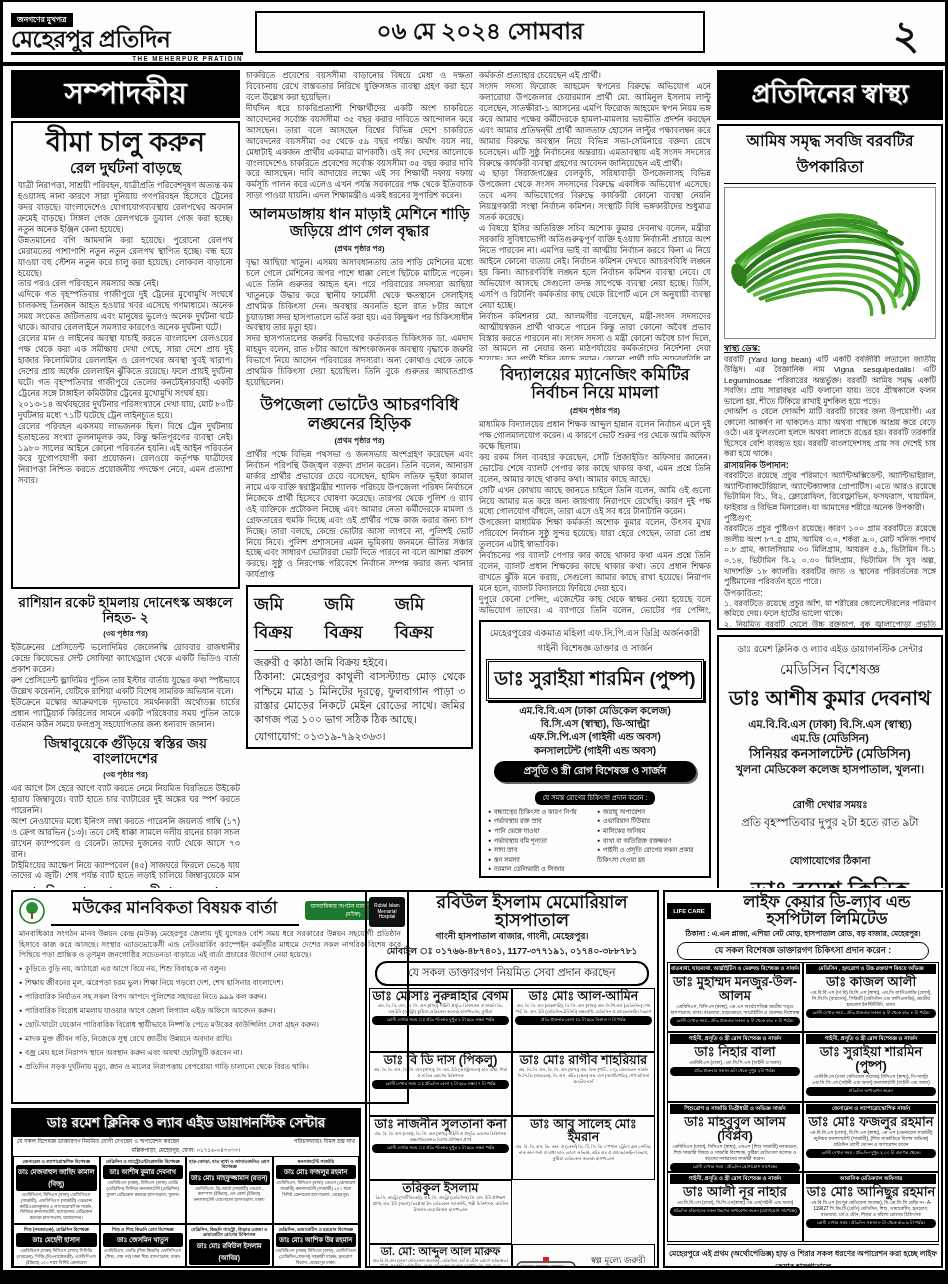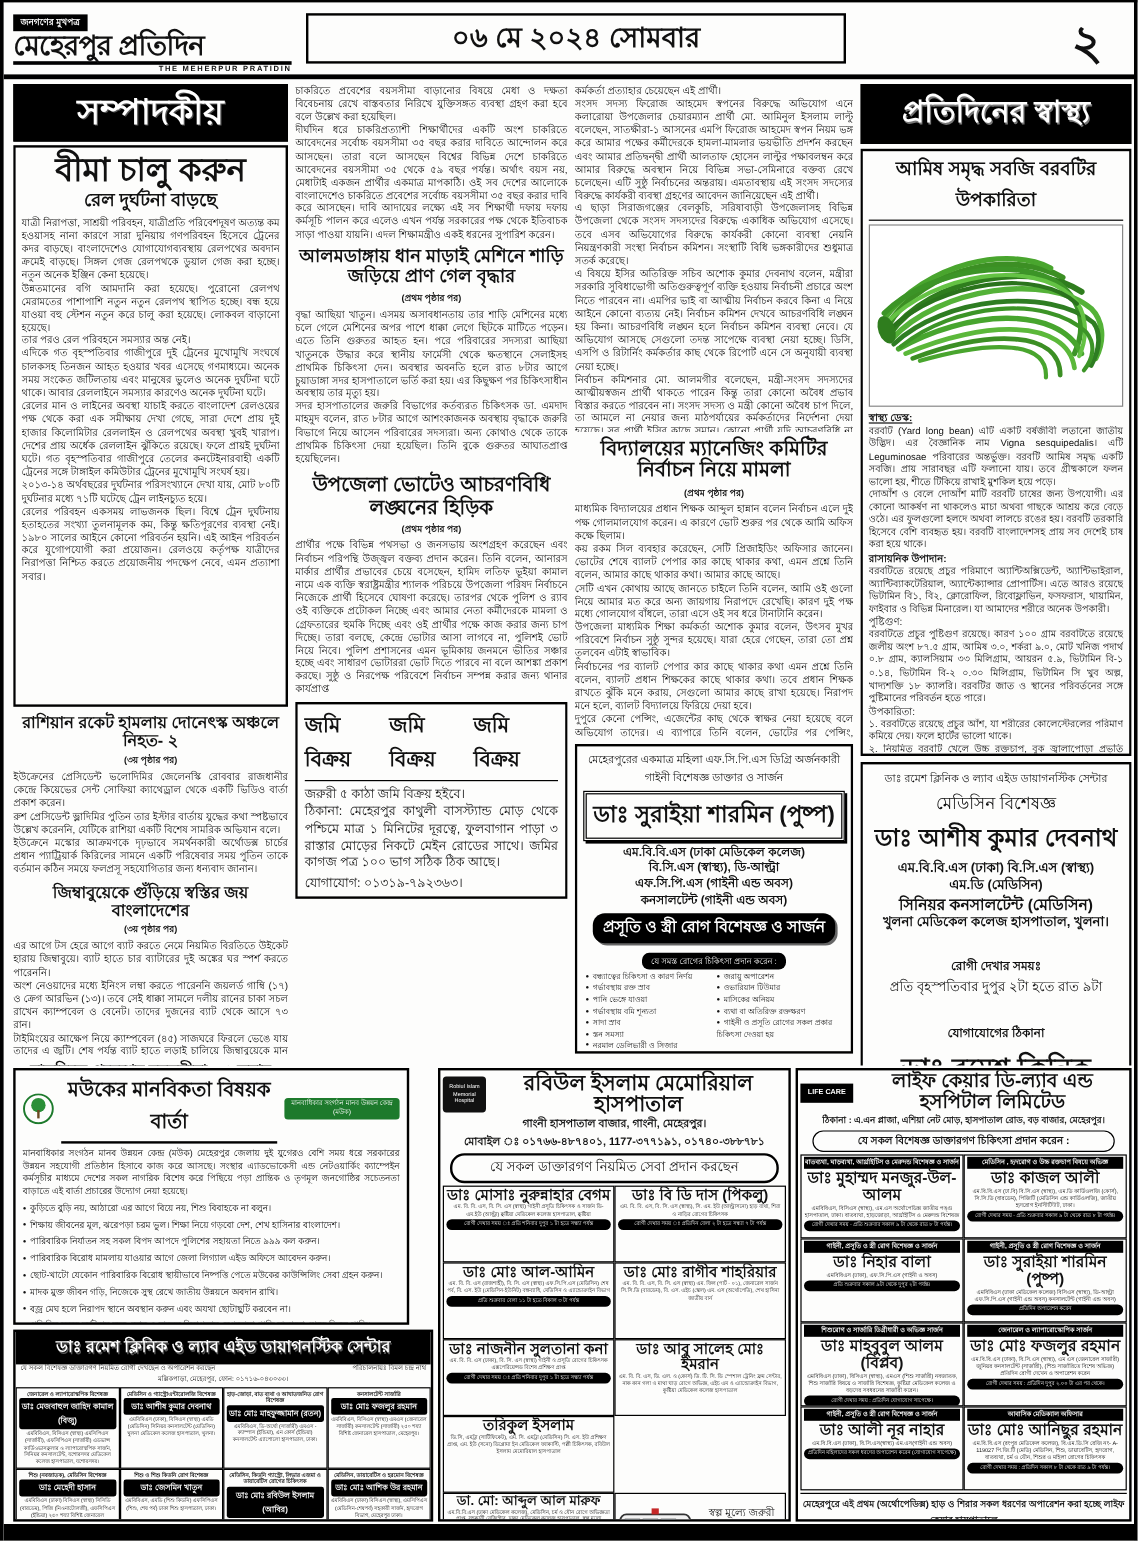--- a/index.html
+++ b/index.html
@@ -24,21 +24,21 @@
   .col{top:68px;overflow:hidden}
   .secban{height:44px;display:flex;align-items:center;justify-content:center;font-size:29px;font-weight:bold;border:2px solid #000;text-shadow:1px 1px 0 #555}
   .edbox{border:2px solid #000;padding:4px 5px;margin-top:3px;overflow:hidden}
   .landbox{border:2px solid #000;padding:4px 6px;margin-top:5px;overflow:hidden}
   .landtitles{display:flex;justify-content:space-between;font-size:17px;font-weight:bold;border-bottom:1px solid #000;padding-bottom:3px;margin-bottom:4px}
   .landbody{font-size:10.5px;line-height:1.35;text-align:justify}
   
   .adbox{border:2px solid #000;padding:4px 5px;margin-top:5px;overflow:hidden;text-align:center}
   .hname{border:3px double #000;font-size:19px;font-weight:bold;padding:2px 1px;margin:3px 0;box-shadow:2px 2px 0 #000}
   .hqual{font-size:10px;font-weight:bold;line-height:1.32}
-  .hban{background:#000;color:#fff;border-radius:10px;font-size:13px;font-weight:bold;padding:2px 4px;margin:4px 8px;box-shadow:2px 2px 0 #666}
+  .hban{background:#000;color:#fff;border-radius:10px;font-size:10px;font-weight:bold;padding:2px 4px;margin:4px 8px;box-shadow:2px 2px 0 #666}
   .treathead{display:inline-block;background:#000;color:#fff;font-size:6.8px;padding:1px 8px;border-radius:6px;margin:2px 0}
   .treatcols{display:flex;text-align:left;font-size:6.4px;line-height:1.5}
   .treatcols>div{flex:1;padding:0 2px}
   .blt{margin-right:3px;font-size:5px;vertical-align:1px}
   
   .healthban{height:46px;border:2px solid #000;background:#000;color:#fff;display:flex;align-items:center;justify-content:center;font-size:25px;font-weight:bold;text-shadow:1px 1px 0 #777}
   .healthbox{border:2px solid #000;margin-top:4px;padding:3px 5px;overflow:hidden}
   .hhl{font-size:15.5px;font-weight:bold;text-align:center;border-bottom:1.5px solid #000;padding-bottom:2px;margin-bottom:3px}
   .beanimg{border:1px solid #888;background:#fff;height:150px;margin:2px 0 4px 0;display:flex;align-items:center;justify-content:center}
   .hsec{font-size:8.4px;font-weight:bold;text-decoration:underline}
@@ -271,21 +271,21 @@
       <div class="ashq">খুলনা মেডিকেল কলেজ হাসপাতাল, খুলনা।</div>
       <div class="ulab">রোগী দেখার সময়ঃ</div>
       <div class="b" style="font-size:11px">প্রতি বৃহস্পতিবার দুপুর ২টা হতে রাত ৯টা</div>
       <div class="ulab">যোগাযোগের ঠিকানা</div>
       <div class="ramname">ডাঃ রমেশ ক্লিনিক</div>
       <div class="b" style="font-size:9.6px">মল্লিকপাড়া, মেহেরপুর। মোবাইল ০১৭১৬-০৪৩০৩৩</div>
 
     </div>
   </div>
 
-  <div class="abs maukbox" style="left:8px;top:888px;width:330px;height:214px">
+  <div class="abs maukbox" style="left:8px;top:888px;width:398px;height:214px">
     <div class="maukhead">
       <svg width="26" height="26" viewBox="0 0 26 26">
         <circle cx="13" cy="13" r="12" fill="none" stroke="#1d7a2c" stroke-width="1.6"></circle>
         <circle cx="13" cy="10" r="6" fill="#2b8f38"></circle>
         <rect x="12" y="14" width="2" height="7" fill="#6b4a22"></rect>
       </svg>
       <div class="mauktitle">মউকের মানবিকতা বিষয়ক বার্তা</div>
       <div class="maukbadge">মানবাধিকার সংগঠন মানব উন্নয়ন কেন্দ্র (মউক)</div>
     </div>
     <div class="maukintro">মানবাধিকার সংগঠন মানব উন্নয়ন কেন্দ্র (মউক) মেহেরপুর জেলায় দুই যুগেরও বেশি সময় ধরে সরকারের উন্নয়ন সহযোগী প্রতিষ্ঠান হিসাবে কাজ করে আসছে। সংস্থার এ্যাডভোকেসী এন্ড নেটওয়ার্কিং ক্যাম্পেইন কর্মসূচীর মাধ্যমে দেশের সকল নাগরিক বিশেষ করে পিছিয়ে পড়া প্রান্তিক ও তৃণমূল জনগোষ্ঠির সচেতনতা বাড়াতে এই বার্তা প্রচারের উদ্যোগ নেয়া হয়েছে।</div>
@@ -375,29 +375,29 @@
     <div class="robban">যে সকল ডাক্তারগণ নিয়মিত সেবা প্রদান করছেন</div>
     <div class="robgrid">
 
         <div class="robcell">
           <div class="robname">ডাঃ মোসাঃ নুরুন্নাহার বেগম</div>
           <div class="robq">এম. বি. বি. এস, বি. সি. এস (স্বাস্থ্য) গাইনী প্রসূতি চিকিৎসক ও সার্জন ডি-এম.ইউ (আল্ট্রা) কুষ্টিয়া মেডিকেল কলেজ হাসপাতাল, কুষ্টিয়া</div>
           <div class="dbar">রোগী দেখার সময় ঃ প্রতি শনিবার দুপুর ১ টা হতে সন্ধ্যা পর্যন্ত</div>
         </div>
 
         <div class="robcell">
+          <div class="robname">ডাঃ মোঃ আল-আমিন</div>
+          <div class="robq">এম. বি. বি. এস (রাজশাহী), বি. সি. এস (স্বাস্থ্য) এফ.সি.পি.এস (মেডিসিন) শেষ পর্ব, বি. এস. ইউ (মেডিসিন-ইউনিট) বক্ষব্যাধি, মেডিসিন ও এ্যান্ডোক্রাইন বিভাগ</div>
+          <div class="dbar">প্রতি শুক্রবার বেলা ১১ টা হতে বিকাল ৩ টা পর্যন্ত</div>
+        </div>
+
+        <div class="robcell">
           <div class="robname">ডাঃ বি ডি দাস (পিকলু)</div>
           <div class="robq">এম. বি. বি. এস, বি. সি. এস (স্বাস্থ্য), সি. এম. ইউ (আল্ট্রাসনো) হাড় ব্যথা, শিরা ও নাড়ির রোগের চিকিৎসক</div>
           <div class="dbar">রোগী দেখার সময় ঃ প্রতিদিন বেলা ২ টা হতে সন্ধ্যা ৭ টা পর্যন্ত</div>
-        </div>
-
-        <div class="robcell">
-          <div class="robname">ডাঃ মোঃ আল-আমিন</div>
-          <div class="robq">এম. বি. বি. এস (রাজশাহী), বি. সি. এস (স্বাস্থ্য) এফ.সি.পি.এস (মেডিসিন) শেষ পর্ব, বি. এস. ইউ (মেডিসিন-ইউনিট) বক্ষব্যাধি, মেডিসিন ও এ্যান্ডোক্রাইন বিভাগ</div>
-          <div class="dbar">প্রতি শুক্রবার বেলা ১১ টা হতে বিকাল ৩ টা পর্যন্ত</div>
         </div>
 
         <div class="robcell">
           <div class="robname">ডাঃ মোঃ রাগীব শাহরিয়ার</div>
           <div class="robq">এম. বি. বি. এস, বি. সি. এস (স্বাস্থ্য) এম. ফিল (পার্ট - ০১), জেনারেল সার্জন সি.সি.ডি (বারডেম), বি. এস. এইচ (স্কেল) এম. এস (অর্থোপেডি), শেখ হাসিনা জাতীয় বার্ন</div>
 
         </div>
 
         <div class="robcell">
           <div class="robname">ডাঃ নাজনীন সুলতানা কনা</div>

